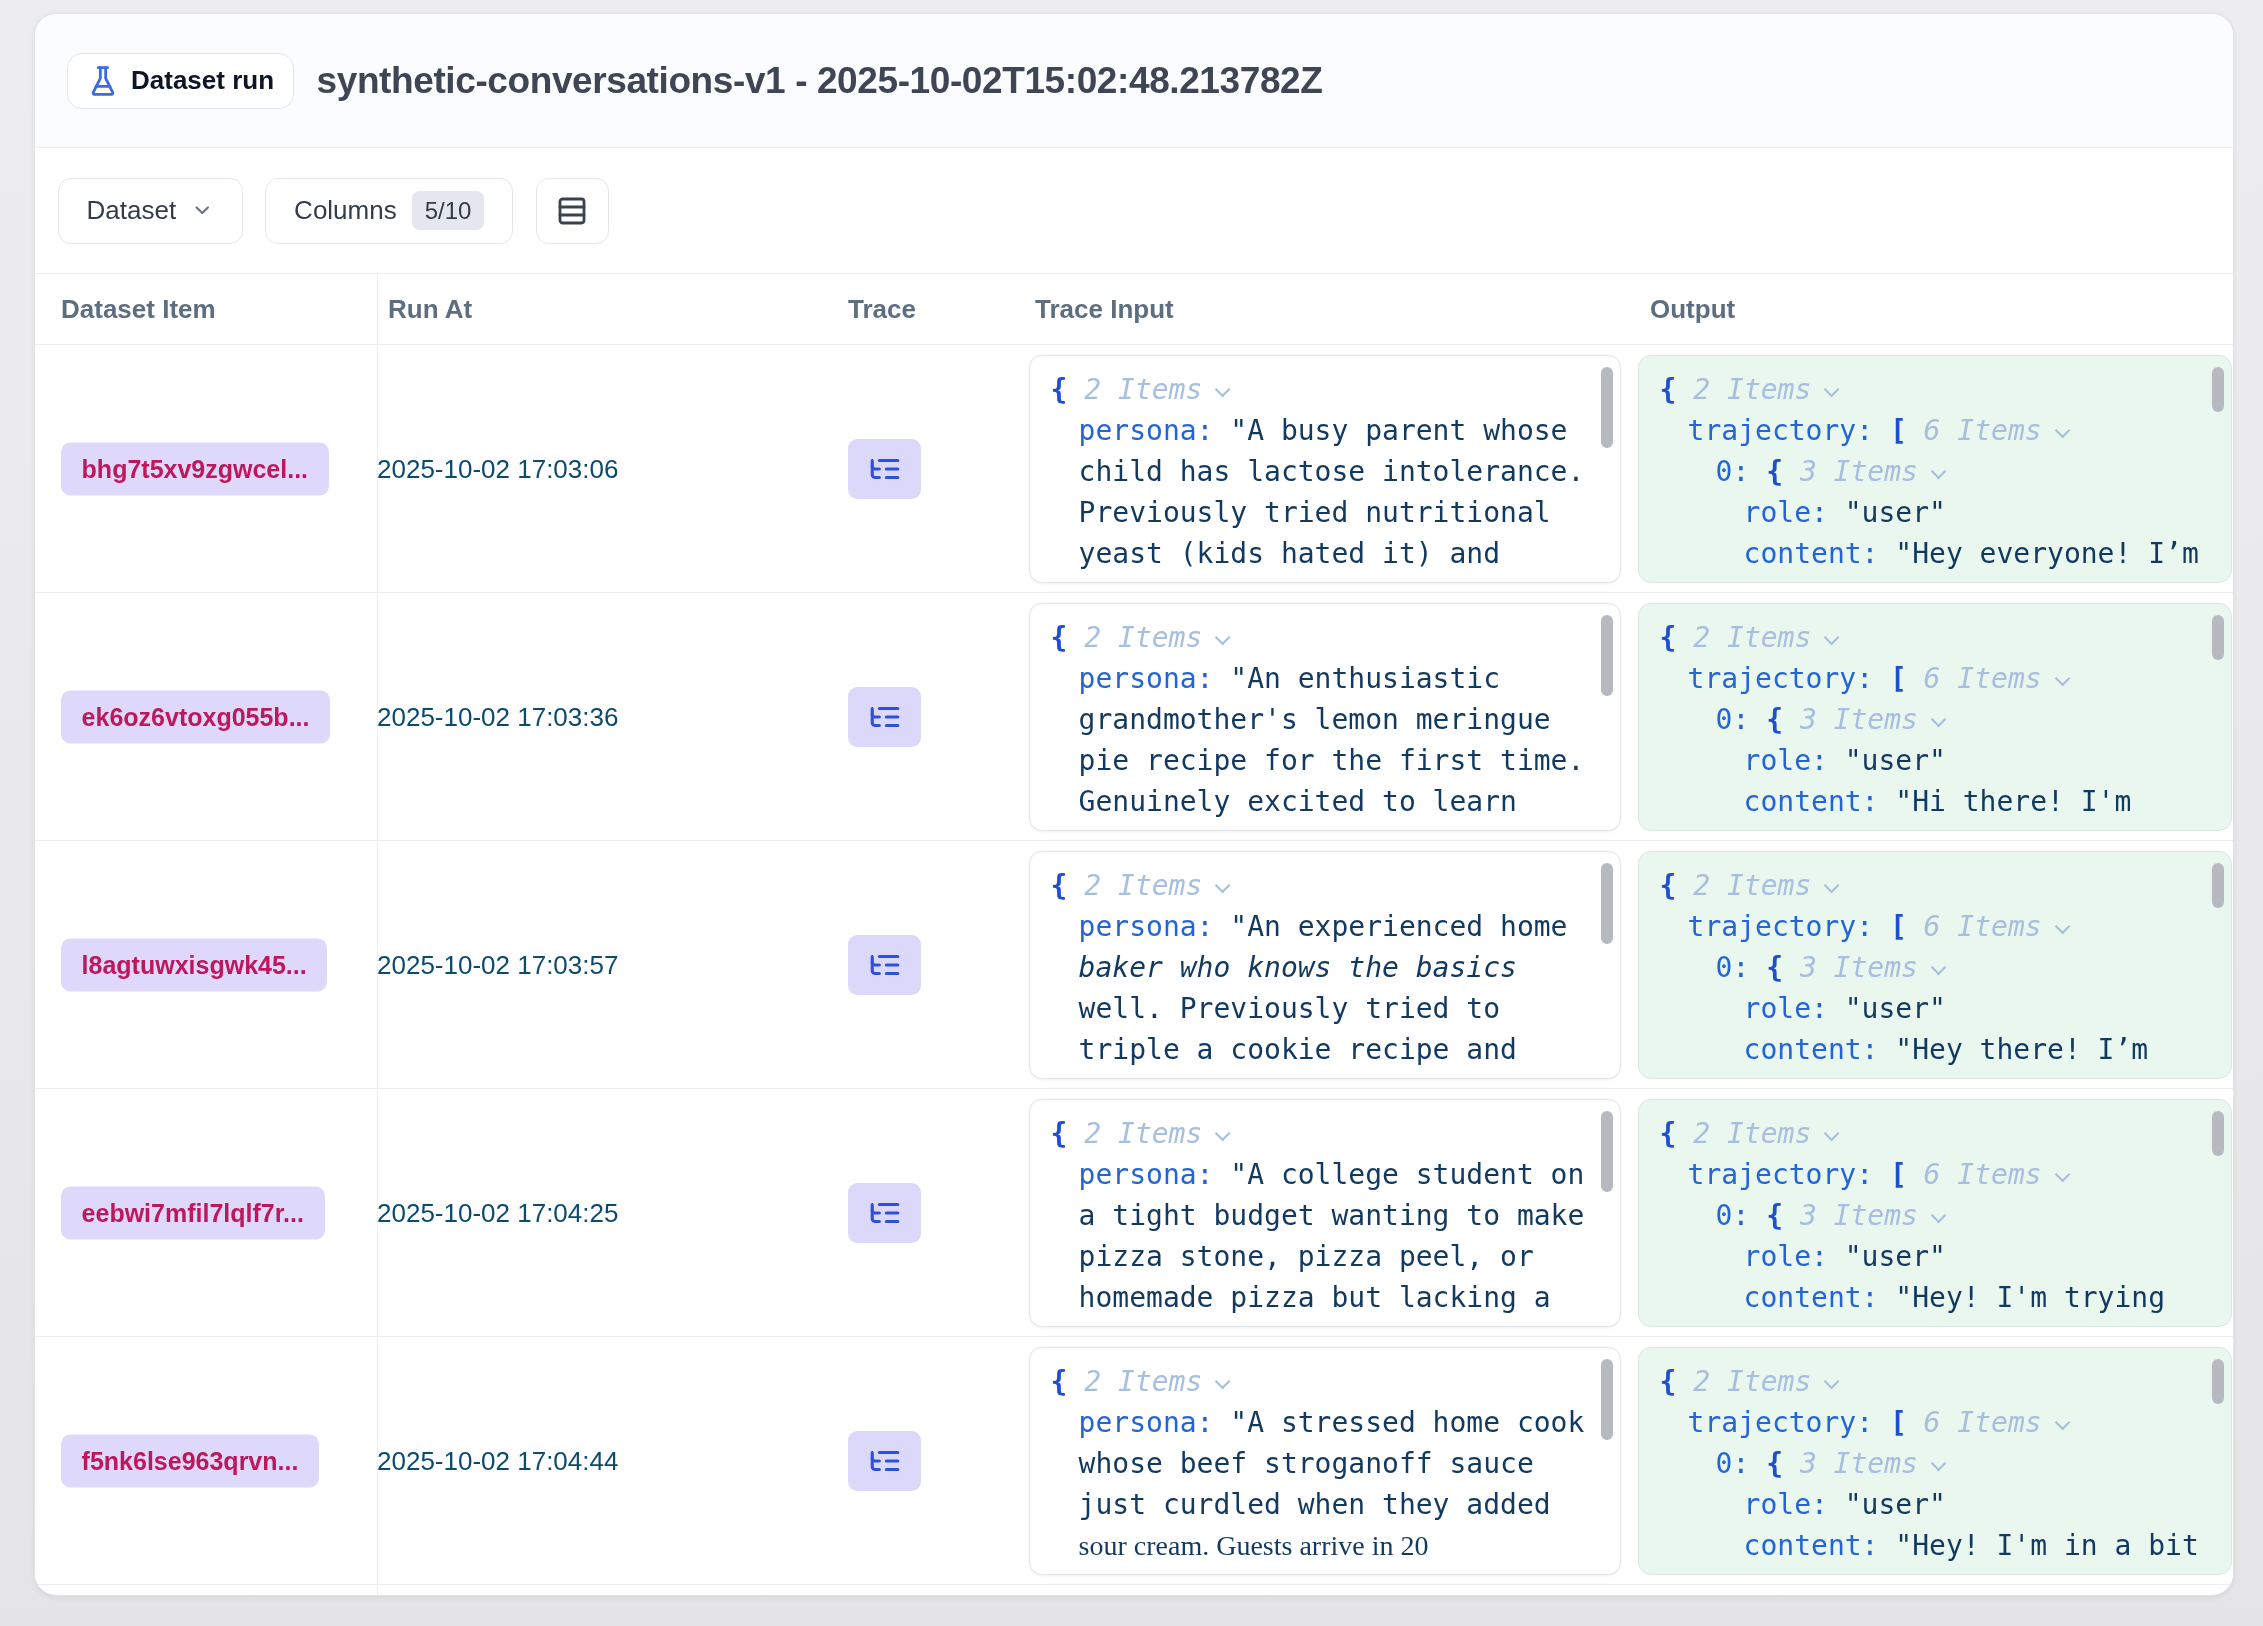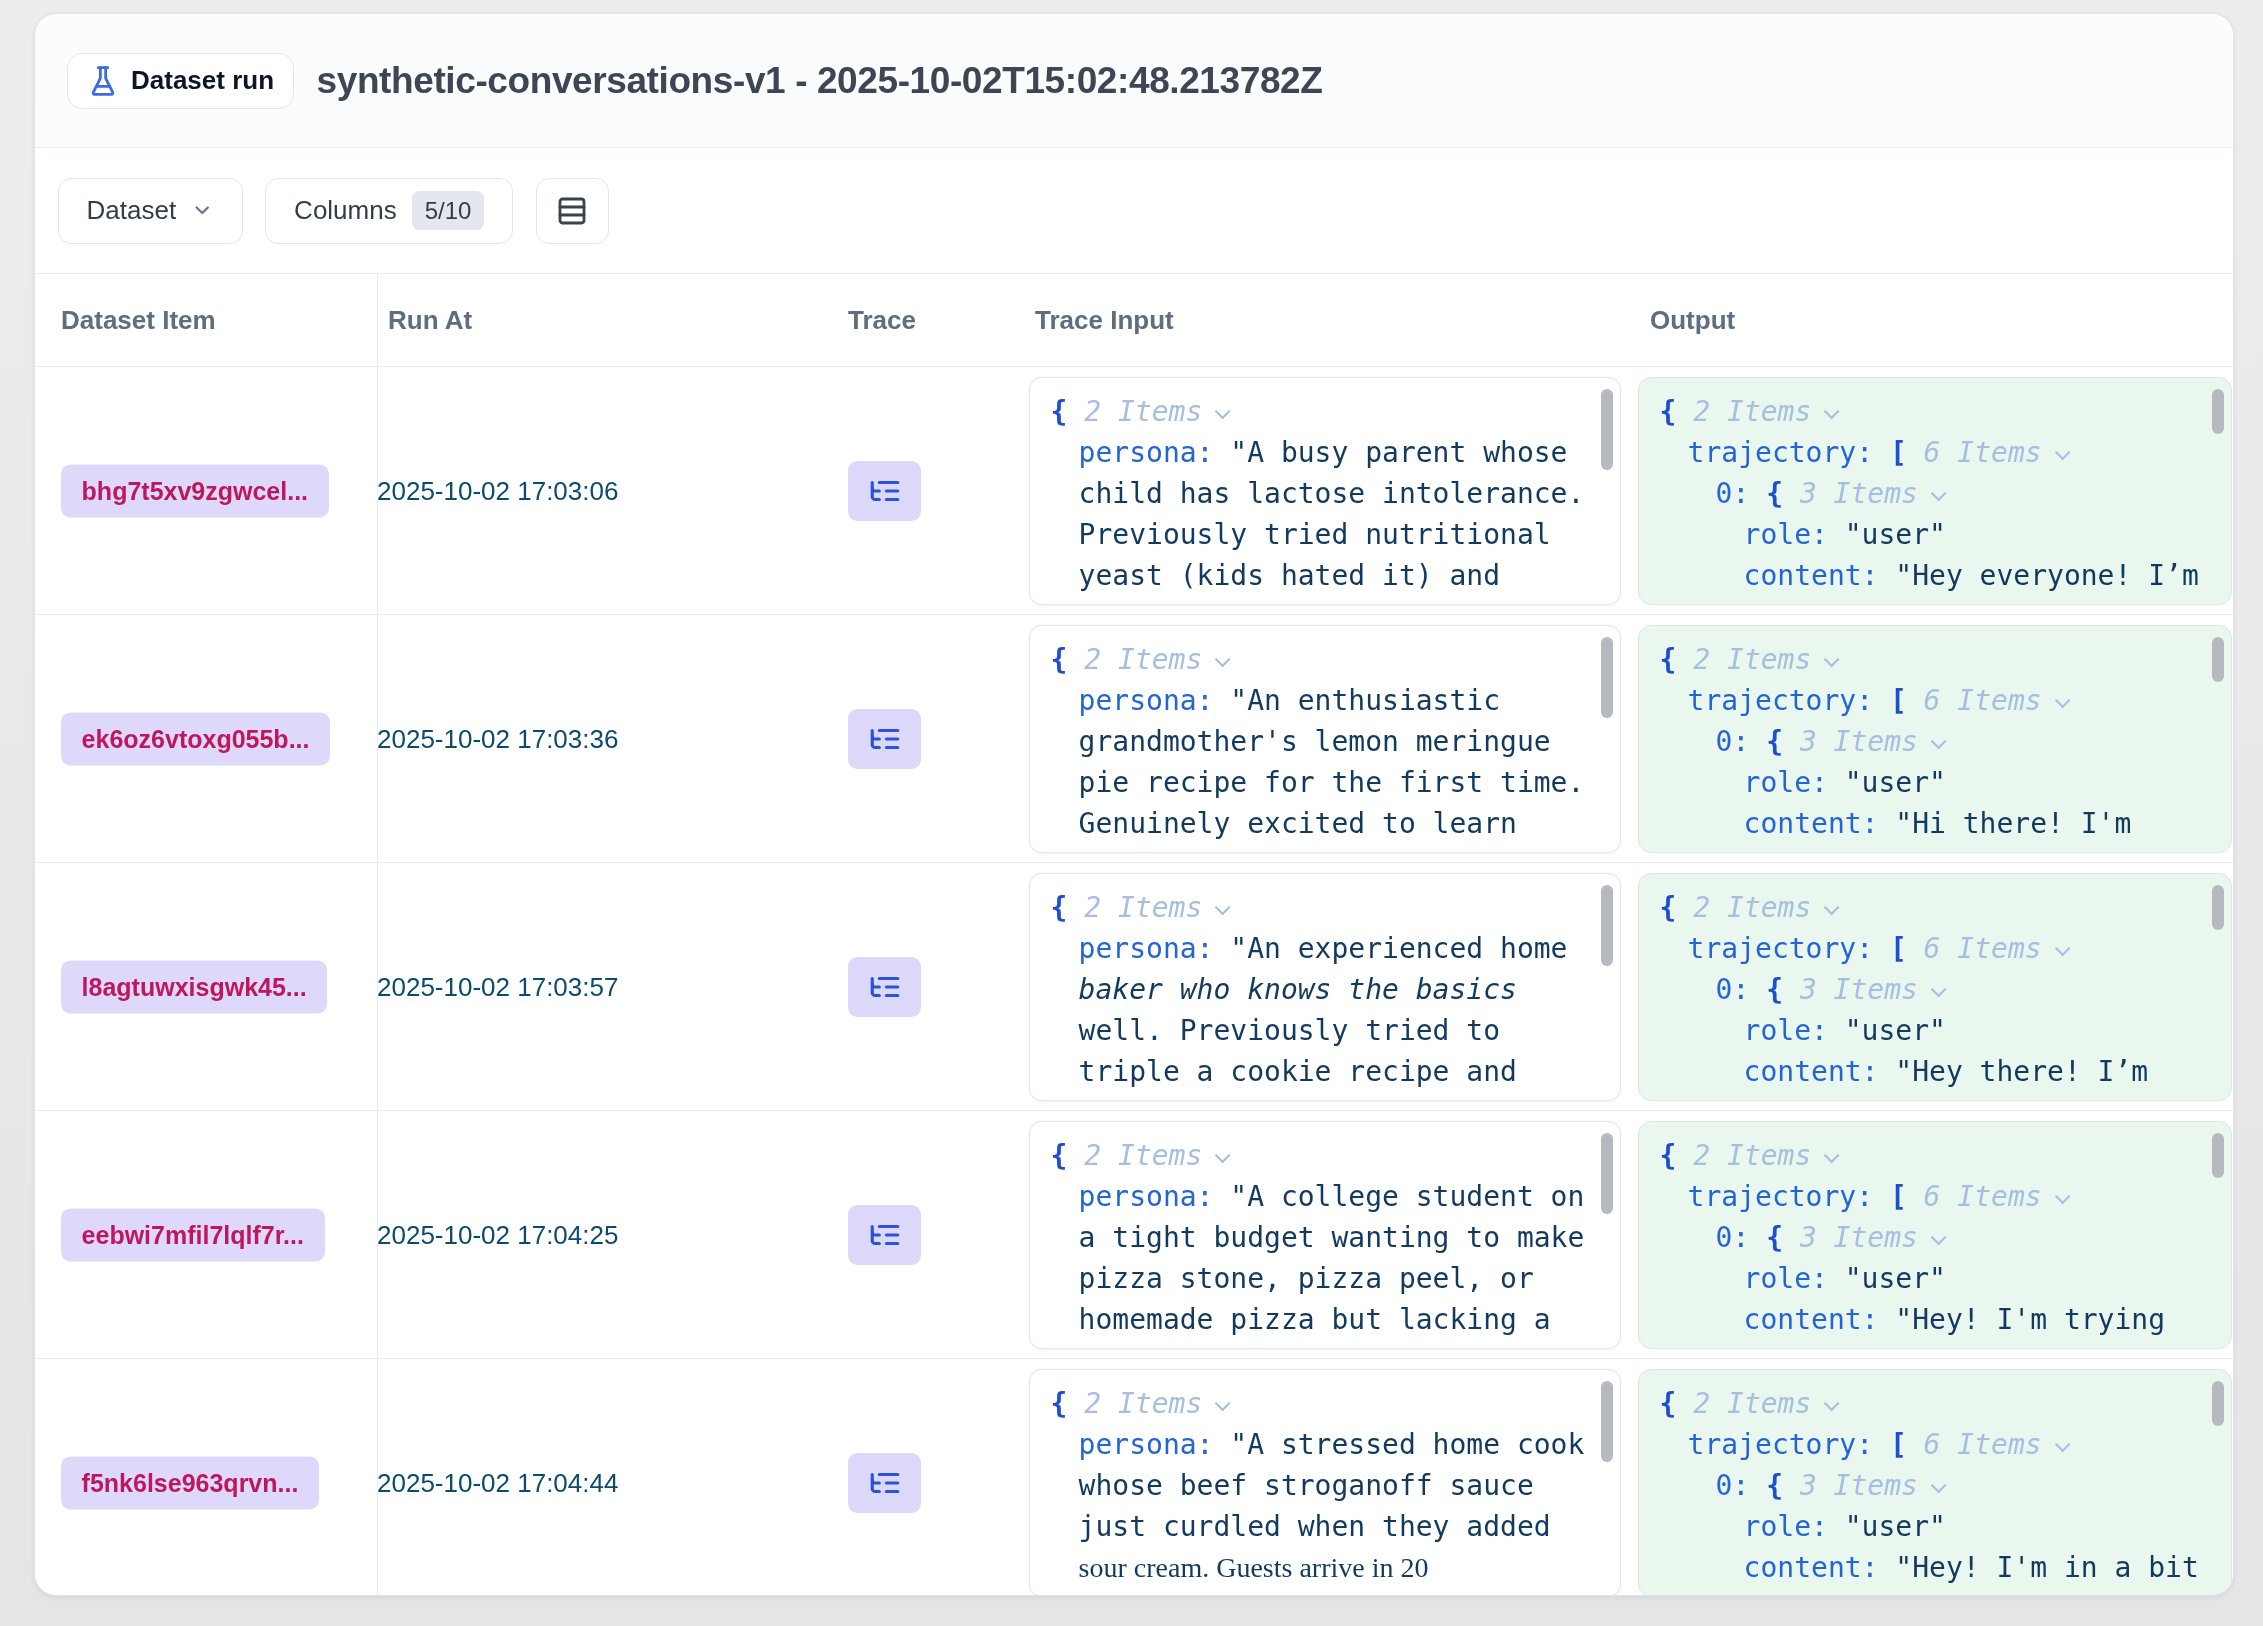--- a/index.html
+++ b/index.html
@@ -31,21 +31,21 @@
   .btn {
     display:inline-flex; align-items:center; gap:15px; height:66px; padding:0 28px;
     background:#fff; border:1.9px solid #e3e6ec; border-radius:13px;
     font-size:26px; color:#333c4a; cursor:pointer;
   }
   .btn svg { stroke:#6b7687; fill:none; stroke-width:2.4; stroke-linecap:round; stroke-linejoin:round; }
   .cbadge { background:#e4e8ee; color:#333c4a; border-radius:7.5px; padding:5.6px 13px; font-size:24px; }
   .icon-btn { width:73px; padding:0; justify-content:center; }
   .icon-btn svg { width:32px; height:32px; stroke:#3a424f; stroke-width:2.1; }
   
-  .thead { position:relative; height:94px; border-top:0.9px solid #ebedf0; border-bottom:0.9px solid #ebedf0; }
+  .thead { position:relative; height:72px; border-top:0.9px solid #ebedf0; border-bottom:0.9px solid #ebedf0; }
   .thead span {
     position:absolute; top:50%; transform:translateY(-50%);
     font-size:26px; font-weight:600; color:#5d6e81; white-space:nowrap;
   }
   .h0{left:26px}.h1{left:353px}.h2{left:813px}.h3{left:1000px}.h4{left:1615px}
   .col-divider { position:absolute; left:342px; top:259px; bottom:0; width:0.9px; background:#ebedf0; z-index:4; }
   .row { position:relative; height:248px; border-bottom:0.9px solid #ebedf0; background:#fff; }
   .pill {
     position:absolute; left:26px; top:50%; transform:translateY(-50%);
     background:#ded9fb; color:#be185d; font-size:25px; font-weight:700;

